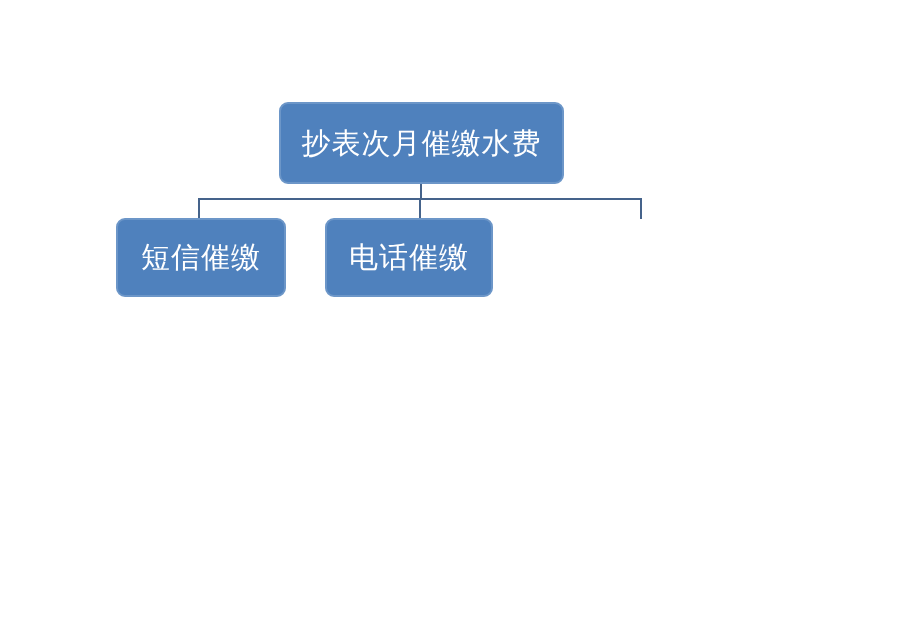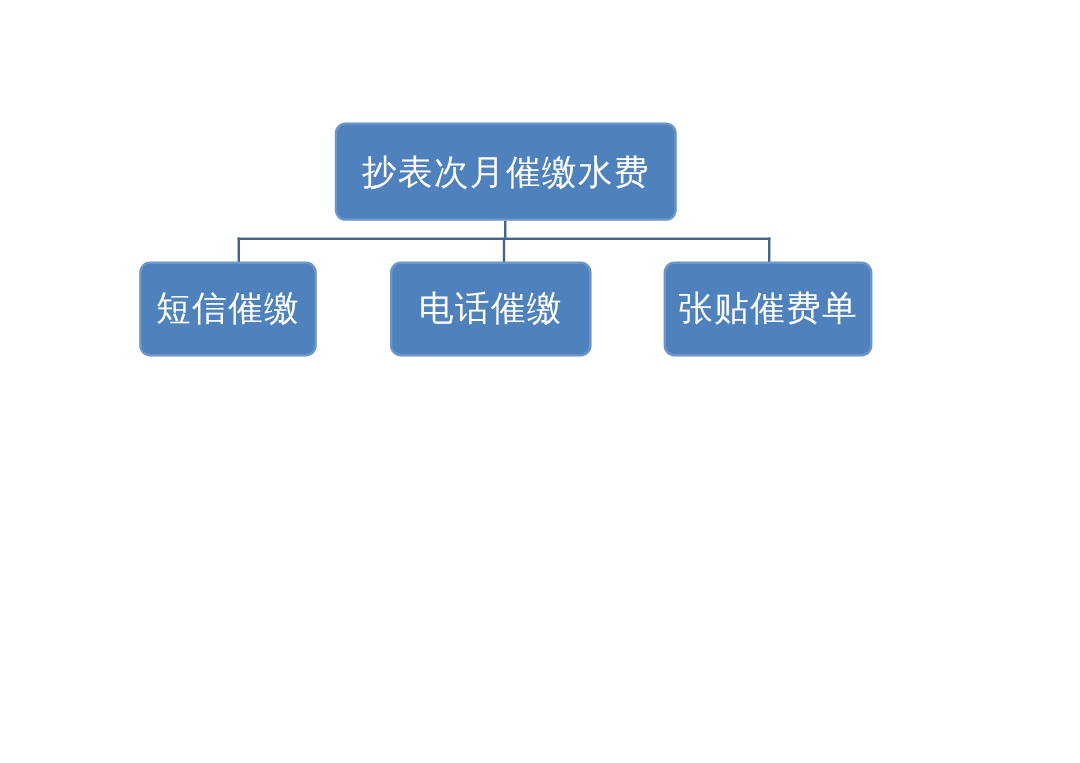--- a/index.html
+++ b/index.html
@@ -28,21 +28,21 @@
   }
   .node .label {
     color: #ffffff;
     font-size: 29px;
     letter-spacing: 1px;
     white-space: nowrap;
     text-align: center;
     line-height: 1;
   }
   .node-root  { left: 243px; top: 102px; width: 285px; height: 82px; }
-  .node-c0    { left:  80px; top: 218px; width: 148px; height: 79px; }
+  .node-c0    { left:  80px; top: 218px; width: 170px; height: 79px; }
   .node-c1    { left: 289px; top: 218px; width: 168px; height: 79px; }
   .node-c2    { left: 517px; top: 218px; width: 174px; height: 79px; }
   .line {
     position: absolute;
     background: #45638b;
   }
   .line-stub  { left: 384px; top: 184px; width: 2px;   height: 16px; }
   .line-hbar  { left: 162px; top: 198px; width: 444px; height: 2px;  }
   .line-drop0 { left: 162px; top: 198px; width: 2px;   height: 21px; }
   .line-drop1 { left: 383px; top: 198px; width: 2px;   height: 21px; }
@@ -64,17 +64,14 @@
   </div>
 
   <div class="node node-c0">
     <span class="label">短信催缴</span>
   </div>
 
   <div class="node node-c1">
     <span class="label">电话催缴</span>
   </div>
 
-  <div class="node node-c2">
-    <span class="label">张贴催费单</span>
-  </div>
 
 </div>
 
 </body></html>

